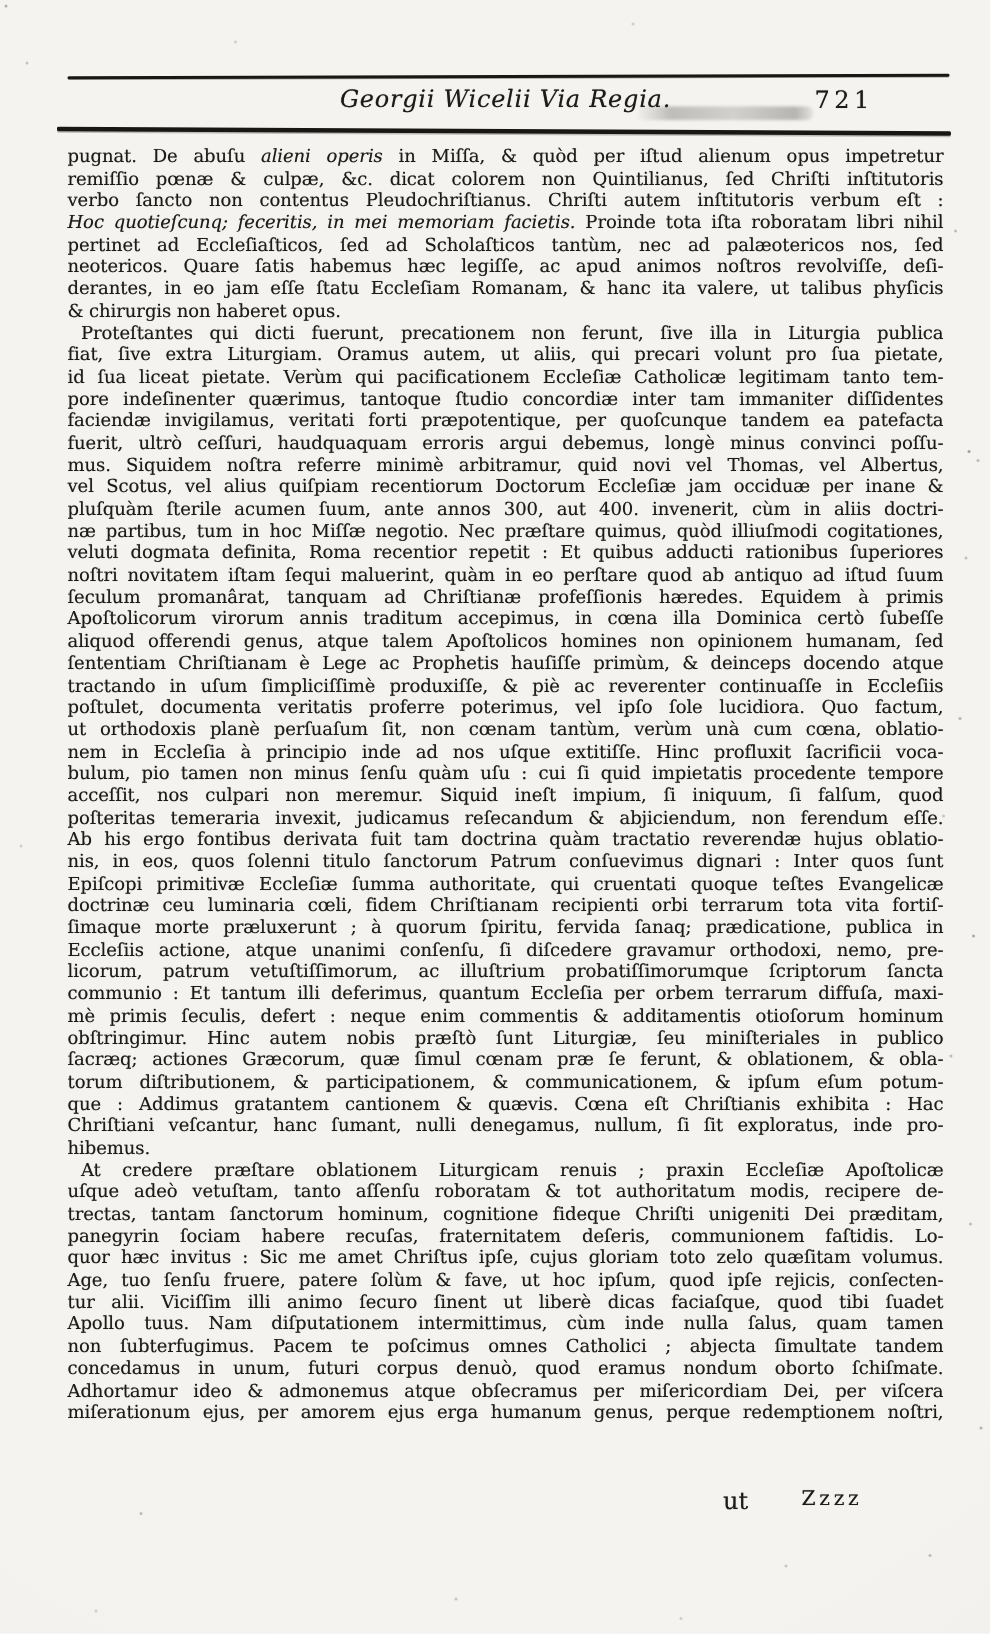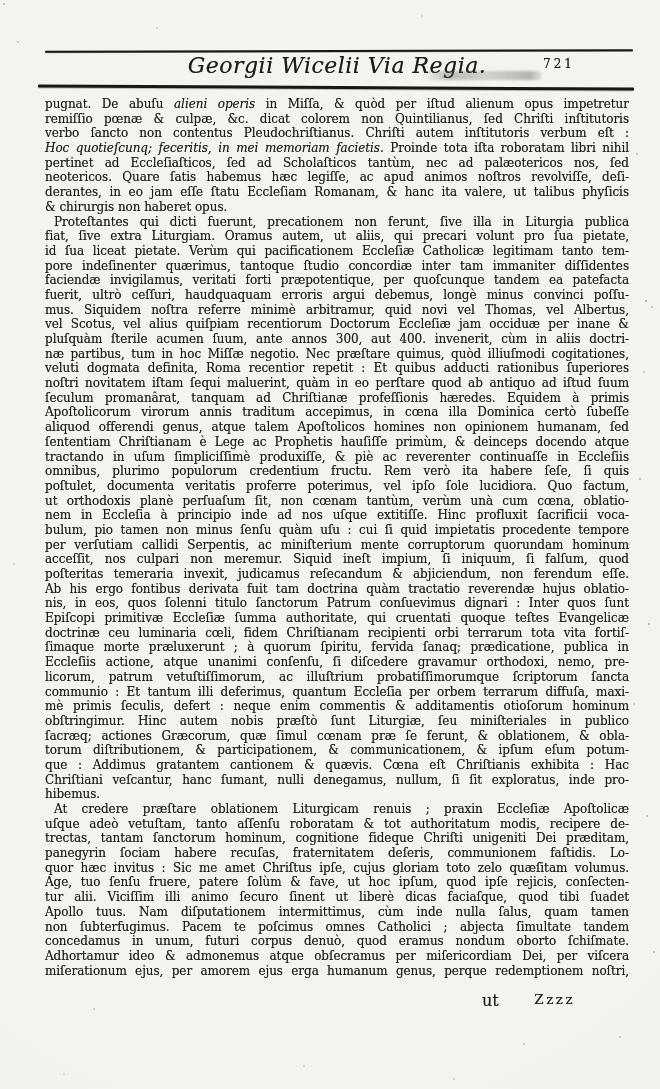--- a/index.html
+++ b/index.html
@@ -11,27 +11,27 @@
       #f2f1ed;
     overflow:hidden;
     font-family:"DejaVu Serif", serif;
     color:#1c1b18;
   }
   .rule{position:absolute;background:#181712;border-radius:1px;}
   .rule-top{left:45px;top:50px;width:588px;height:2.3px;transform:rotate(-0.15deg);box-shadow:0 0.5px 0 rgba(24,23,18,.4);}
   .rule-bottom{left:38px;top:86px;width:596px;height:2.6px;transform:rotate(0.3deg);box-shadow:0 1px 0 rgba(24,23,18,.25);}
   .title{
     position:absolute;left:45px;top:51px;width:584px;
-    text-align:center;font-style:italic;font-size:22px;line-height:30px;
+    text-align:center;font-style:italic;font-size:16px;line-height:30px;
     letter-spacing:0.5px;
     text-shadow:0 0 0.5px rgba(28,27,24,.6);
   }
   .pagenum{
     position:absolute;left:543px;top:57px;width:60px;
-    font-size:12px;letter-spacing:3px;
+    font-size:16px;letter-spacing:3px;
     text-shadow:0 0 0.5px rgba(28,27,24,.6);
   }
   .smudge{
     position:absolute;left:424px;top:71px;width:118px;height:9px;
     background:linear-gradient(90deg, rgba(90,88,82,0) 0%, rgba(90,88,82,.35) 20%, rgba(90,88,82,.22) 55%, rgba(90,88,82,.4) 90%, rgba(90,88,82,.1) 100%);
     filter:blur(1.2px);border-radius:4px;
   }
   .text-block{
     position:absolute;left:45px;top:97px;width:584px;
   }
@@ -111,26 +111,24 @@
       <div class="line"><span>vel Scotus, vel alius quiſpiam recentiorum Doctorum Eccleſiæ jam occiduæ per inane &amp;</span></div>
       <div class="line"><span>pluſquàm ſterile acumen ſuum, ante annos 300, aut 400. invenerit, cùm in aliis doctri-</span></div>
       <div class="line"><span>næ partibus, tum in hoc Miſſæ negotio. Nec præſtare quimus, quòd illiuſmodi cogitationes,</span></div>
       <div class="line"><span>veluti dogmata definita, Roma recentior repetit : Et quibus adducti rationibus ſuperiores</span></div>
       <div class="line"><span>noſtri novitatem iſtam ſequi maluerint, quàm in eo perſtare quod ab antiquo ad iſtud ſuum</span></div>
       <div class="line"><span>ſeculum promanârat, tanquam ad Chriſtianæ profeſſionis hæredes. Equidem à primis</span></div>
       <div class="line"><span>Apoſtolicorum virorum annis traditum accepimus, in cœna illa Dominica certò ſubeſſe</span></div>
       <div class="line"><span>aliquod offerendi genus, atque talem Apoſtolicos homines non opinionem humanam, ſed</span></div>
       <div class="line"><span>ſententiam Chriſtianam è Lege ac Prophetis hauſiſſe primùm, &amp; deinceps docendo atque</span></div>
       <div class="line"><span>tractando in uſum ſimpliciſſimè produxiſſe, &amp; piè ac reverenter continuaſſe in Eccleſiis</span></div>
-      <div class="line"><span>omnibus, plurimo populorum credentium fructu. Rem verò ita habere ſeſe, ſi quis</span></div>
       <div class="line"><span>poſtulet, documenta veritatis proferre poterimus, vel ipſo ſole lucidiora. Quo factum,</span></div>
       <div class="line"><span>ut orthodoxis planè perſuaſum ſit, non cœnam tantùm, verùm unà cum cœna, oblatio-</span></div>
       <div class="line"><span>nem in Eccleſia à principio inde ad nos uſque extitiſſe. Hinc profluxit ſacrificii voca-</span></div>
       <div class="line"><span>bulum, pio tamen non minus ſenſu quàm uſu : cui ſi quid impietatis procedente tempore</span></div>
-      <div class="line"><span>per verſutiam callidi Serpentis, ac miniſterium mente corruptorum quorundam hominum</span></div>
       <div class="line"><span>acceſſit, nos culpari non meremur. Siquid ineſt impium, ſi iniquum, ſi falſum, quod</span></div>
       <div class="line"><span>poſteritas temeraria invexit, judicamus reſecandum &amp; abjiciendum, non ferendum eſſe.</span></div>
       <div class="line"><span>Ab his ergo fontibus derivata fuit tam doctrina quàm tractatio reverendæ hujus oblatio-</span></div>
       <div class="line"><span>nis, in eos, quos ſolenni titulo ſanctorum Patrum conſuevimus dignari : Inter quos ſunt</span></div>
       <div class="line"><span>Epiſcopi primitivæ Eccleſiæ ſumma authoritate, qui cruentati quoque teſtes Evangelicæ</span></div>
       <div class="line"><span>doctrinæ ceu luminaria cœli, fidem Chriſtianam recipienti orbi terrarum tota vita fortiſ-</span></div>
       <div class="line"><span>ſimaque morte præluxerunt ; à quorum ſpiritu, fervida ſanaq; prædicatione, publica in</span></div>
       <div class="line"><span>Eccleſiis actione, atque unanimi conſenſu, ſi diſcedere gravamur orthodoxi, nemo, pre-</span></div>
       <div class="line"><span>licorum, patrum vetuſtiſſimorum, ac illuſtrium probatiſſimorumque ſcriptorum ſancta</span></div>
       <div class="line"><span>communio : Et tantum illi deferimus, quantum Eccleſia per orbem terrarum diffuſa, maxi-</span></div>

